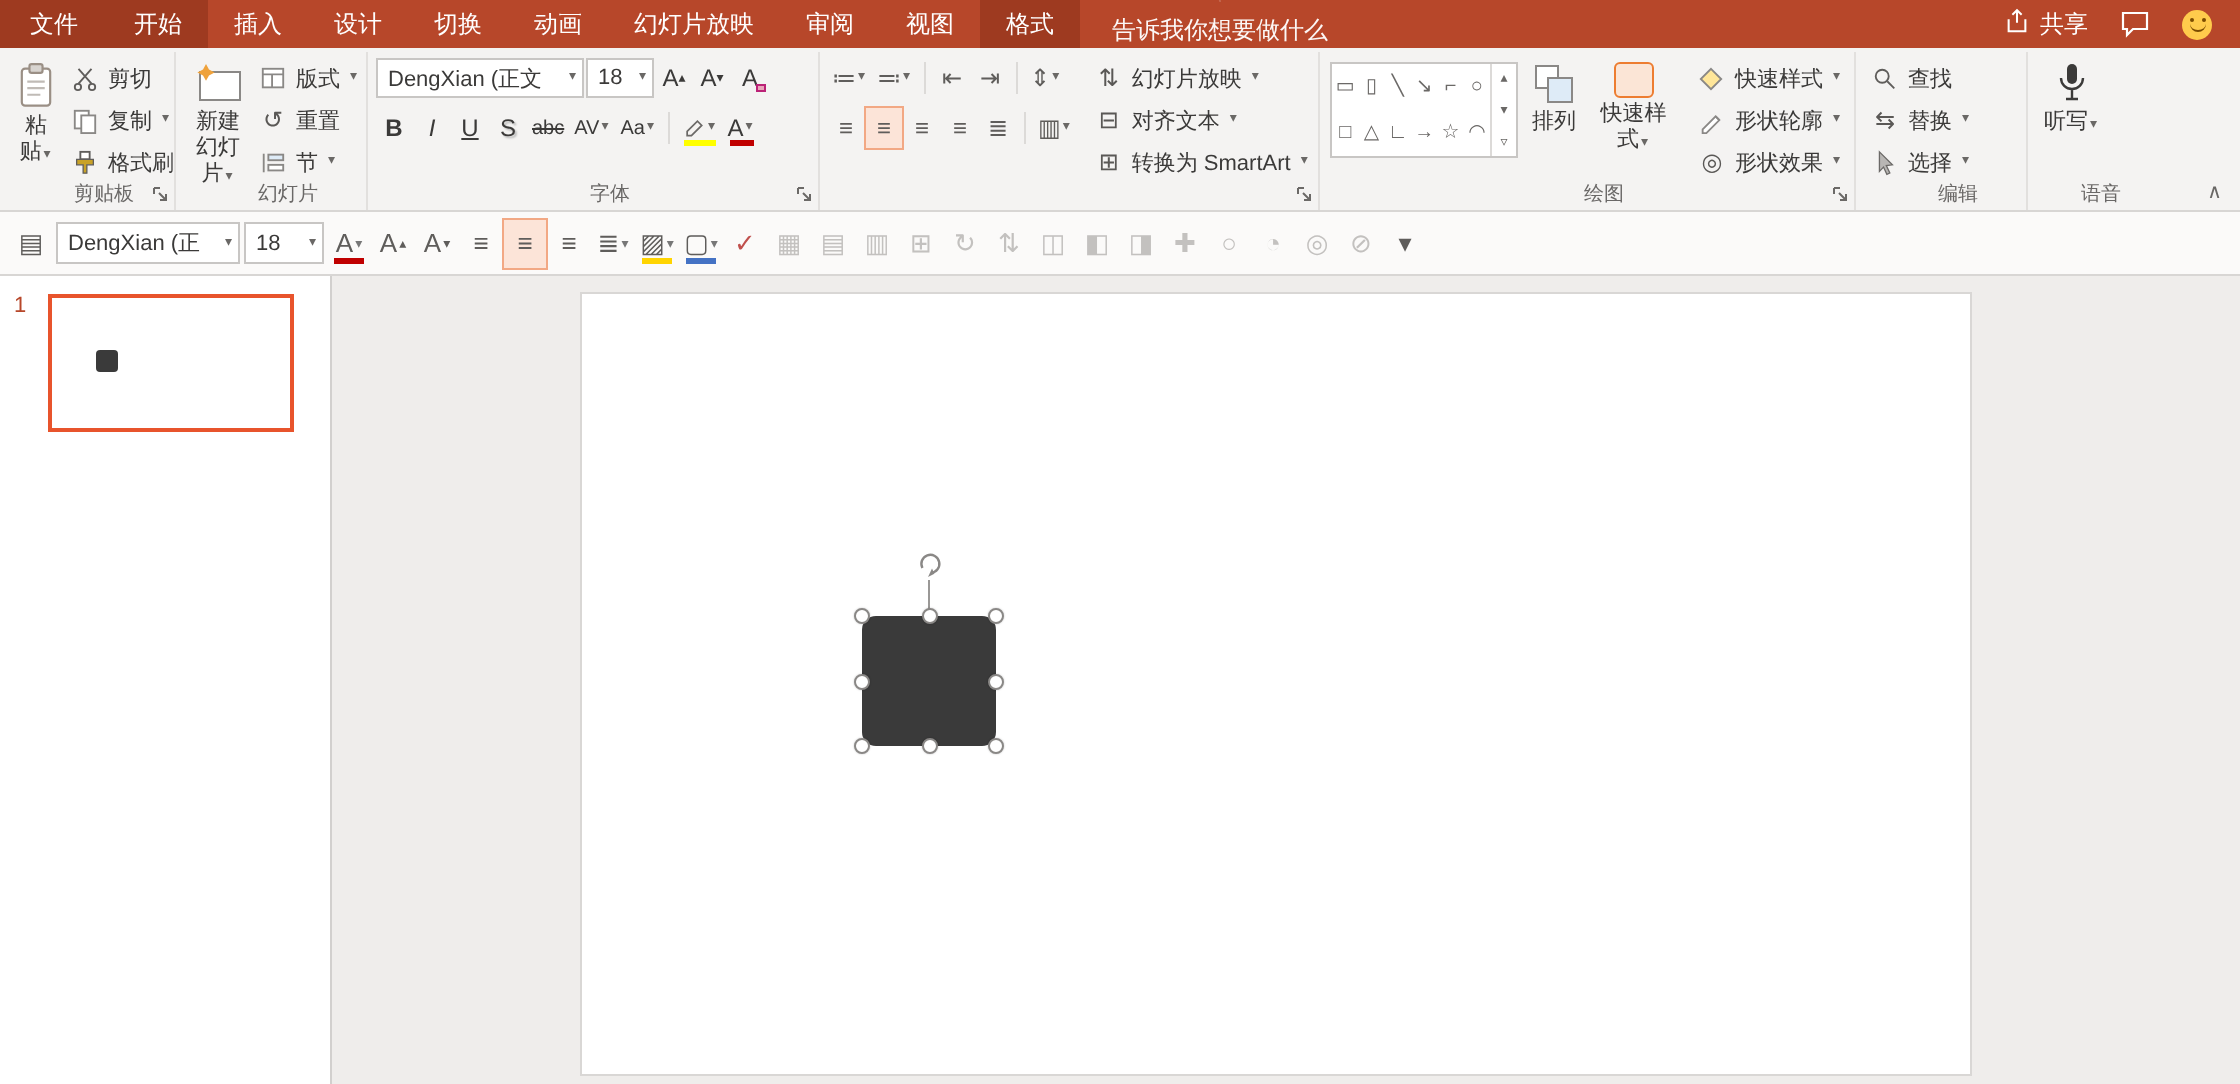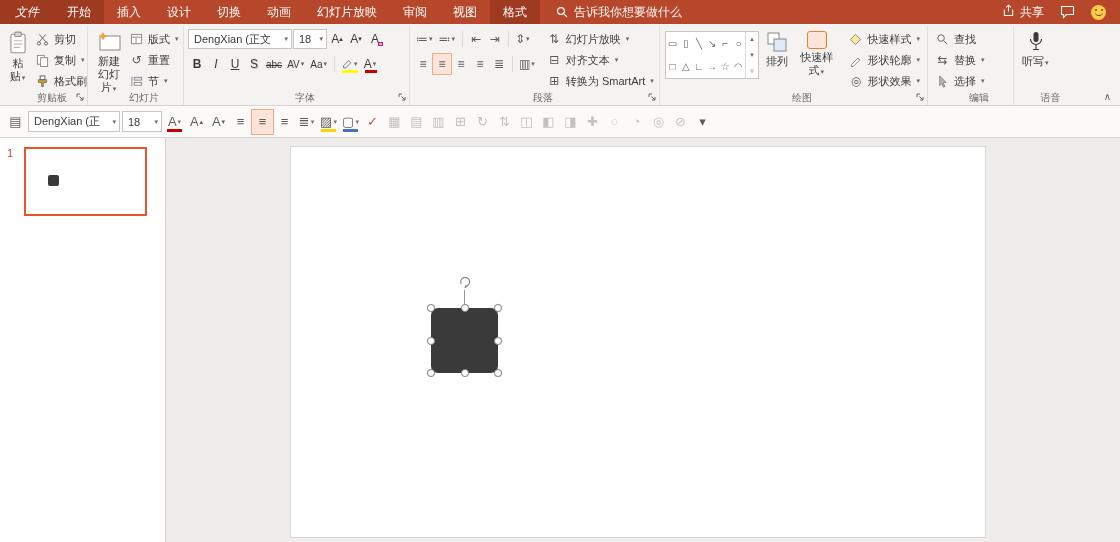--- a/index.html
+++ b/index.html
@@ -3,23 +3,23 @@
 <meta charset="utf-8">
 <style>
   *{margin:0;padding:0;box-sizing:border-box;font-family:"Liberation Sans","DejaVu Sans",sans-serif;}
   html,body{width:1120px;height:542px;overflow:hidden;background:#fff;}
   .app{width:1120px;height:542px;display:flex;flex-direction:column;font-size:12px;color:#3b3a39;}
 
   
   .titlebar{height:24px;background:var(--brand,#B7472A);display:flex;align-items:stretch;color:#fff;flex:0 0 auto;}
   .tabs{display:flex;align-items:stretch;}
   .tab{padding:0 13px;display:flex;align-items:center;font-size:12px;white-space:nowrap;cursor:default;}
-  .tab.file{background:var(--brand-darker,#9E3A20);padding:0 15px;font-style:italic;}
+  .tab.file{background:var(--brand-darker,#9E3A20);padding:0 15px;}
   .tab.active,.tab.contextual{background:var(--brand-darker,#9E3A20);}
-  .tsearch{display:flex;align-items:center;gap:6px;margin-left:16px;opacity:.96;}
+  .tsearch{display:flex;align-items:center;gap:6px;margin-left:16px;opacity:.96;flex-direction:column;}
   .tright{margin-left:auto;display:flex;align-items:center;gap:16px;padding-right:14px;}
   .share{display:flex;align-items:flex-start;gap:5px;}
   .smiley{width:15px;height:15px;border-radius:50%;background:#FFCB4C;position:relative;display:inline-block;}
   .smiley::before{content:"";position:absolute;left:3.5px;top:4px;width:2px;height:2px;border-radius:50%;background:#7a4b00;box-shadow:6px 0 0 #7a4b00;}
   .smiley::after{content:"";position:absolute;left:3.5px;top:4.5px;width:8px;height:6px;border-bottom:1.5px solid #7a4b00;border-radius:0 0 8px 8px;}
 
   
   .ribbon{height:82px;background:var(--ribbon-bg,#F4F3F2);border-bottom:1px solid #D8D6D4;display:flex;position:relative;flex:0 0 auto;padding-top:2px;}
   .group{position:relative;display:flex;align-items:flex-start;padding:2px 3px 15px 4px;border-right:1px solid #E2E0DE;height:100%;}
   .glabel{position:absolute;bottom:2px;left:17px;right:0;text-align:center;font-size:10px;color:#6a6867;line-height:11px;}
@@ -315,21 +315,20 @@
           <span class="ib">⊟</span>
           <span>对齐文本</span>
           <span class="dd">▾</span>
         </div>
         <div class="sbtn">
           <span class="ib">⊞</span>
           <span>转换为 SmartArt</span>
           <span class="dd">▾</span>
         </div>
       </div>
-      <div class="glabel">段落</div>
       <svg class="launch" viewBox="0 0 10 10">
           <path d="M2 2 h3 M2 2 v3 M4.5 4.5 L8 8 M8 5 V8 H5" stroke="#6b6967" fill="none"></path>
         </svg>
     </div>
 
     <div class="group" style="width:268px">
       <div class="gallery">
         <div class="ggrid">
             <span>▭</span>
             <span>▯</span>

